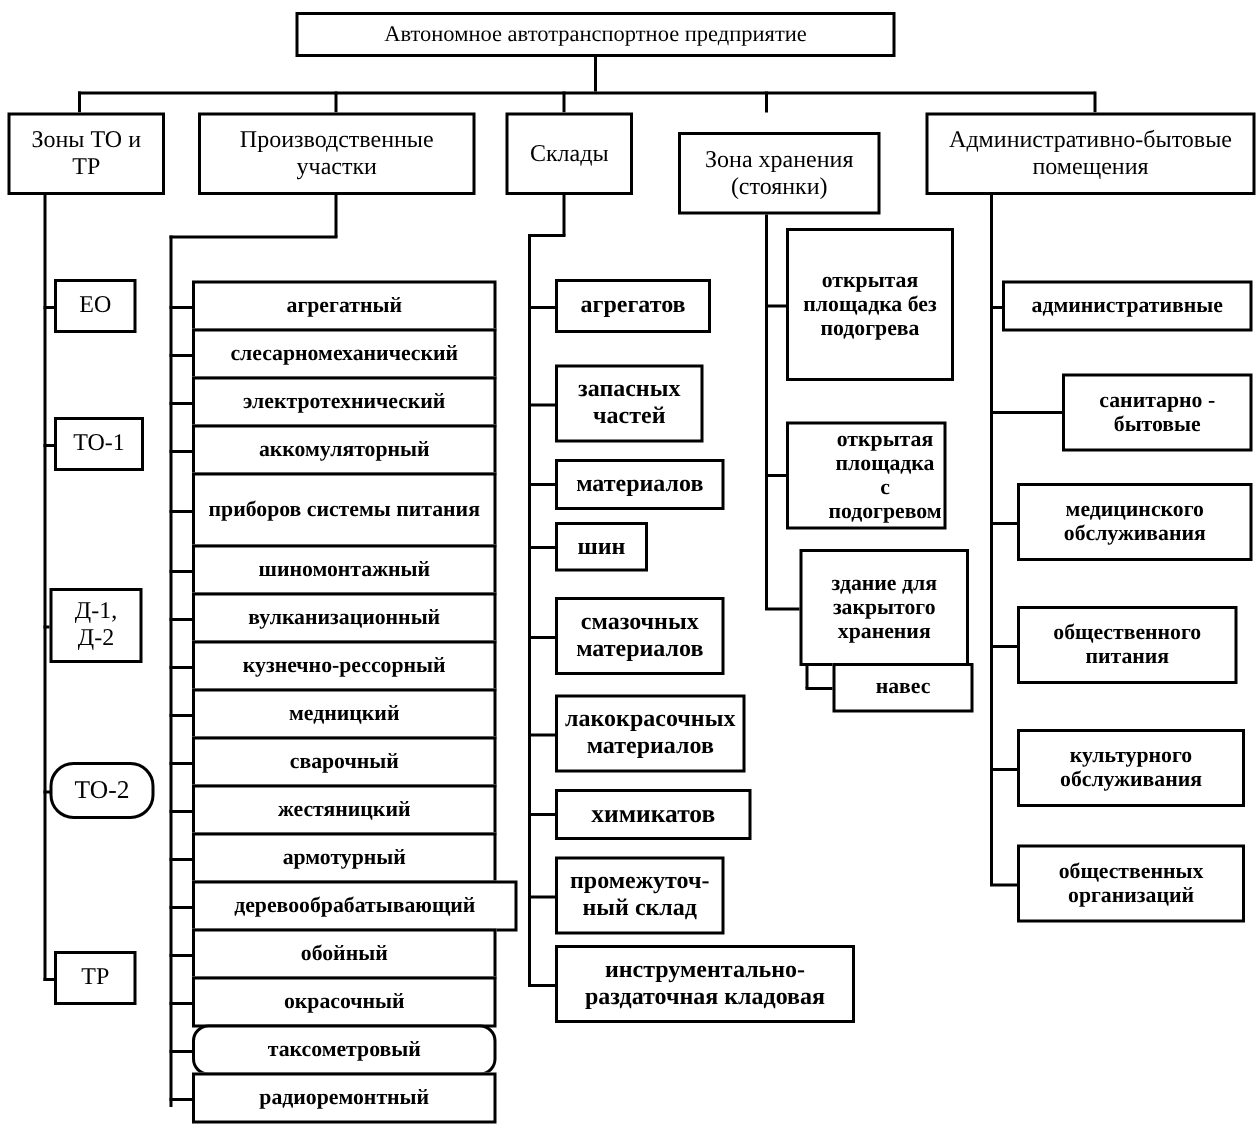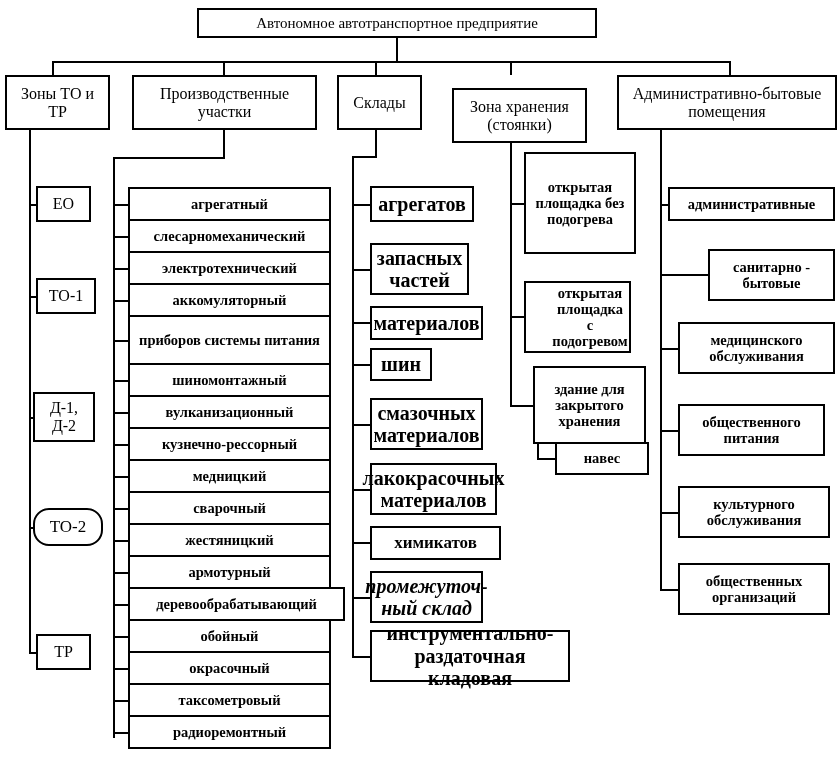--- a/index.html
+++ b/index.html
@@ -25,21 +25,21 @@
     padding:1px 3px;
     z-index:3;
   }
   .ln{position:absolute;background:#000;z-index:1;}
   .ln.h{height:2px;}
   .ln.v{width:2px;}
   .t-root{font-size:15px;font-weight:400;}
   .t-lvl2{font-size:16px;font-weight:400;}
   .t-zone{font-size:16px;font-weight:400;}
   .t-prod{font-size:14.5px;}
-  .t-wh{font-size:20px;}
+  .t-wh{font-size:16px;}
   .t-stor{font-size:14.5px;}
   .t-adm{font-size:14.5px;}
   .t-big{font-size:17px;border-radius:16px;}
   .t-chem{font-size:17px;}
 </style>
 </head>
 <body>
 
 <div id="root">
 
@@ -125,21 +125,21 @@
   <div class="ln h" style="left:113px;top:604px;width:17px;"></div>
   <div class="box t-prod" style="left:128px;top:587px;width:217px;height:34px;">деревообрабатывающий</div>
 
   <div class="ln h" style="left:113px;top:636px;width:17px;"></div>
   <div class="box t-prod" style="left:128px;top:619px;width:203px;height:34px;">обойный</div>
 
   <div class="ln h" style="left:113px;top:668px;width:17px;"></div>
   <div class="box t-prod" style="left:128px;top:651px;width:203px;height:34px;">окрасочный</div>
 
   <div class="ln h" style="left:113px;top:700px;width:17px;"></div>
-  <div class="box t-prod" style="left:128px;top:683px;width:203px;height:34px;">таксометровый</div>
+  <div class="box t-prod" style="left:128px;top:683px;width:203px;height:34px;border-radius:11px;">таксометровый</div>
 
   <div class="ln h" style="left:113px;top:732px;width:17px;"></div>
   <div class="box t-prod" style="left:128px;top:715px;width:203px;height:34px;">радиоремонтный</div>
 
   <div class="ln v" style="left:375px;top:130px;height:27px;"></div>
   <div class="ln h" style="left:352px;top:156px;width:25px;"></div>
   <div class="ln v" style="left:352px;top:156px;height:500px;"></div>
 
   <div class="ln h" style="left:352px;top:204px;width:22px;"></div>
   <div class="box t-wh" style="left:370px;top:186px;width:104px;height:36px;">агрегатов</div>
@@ -156,21 +156,21 @@
   <div class="ln h" style="left:352px;top:424px;width:22px;"></div>
   <div class="box t-wh" style="left:370px;top:398px;width:113px;height:52px;">смазочных материалов</div>
 
   <div class="ln h" style="left:352px;top:489px;width:22px;"></div>
   <div class="box t-wh" style="left:370px;top:463px;width:127px;height:52px;">лакокрасочных материалов</div>
 
   <div class="ln h" style="left:352px;top:542px;width:22px;"></div>
   <div class="box t-wh t-chem" style="left:370px;top:526px;width:131px;height:34px;">химикатов</div>
 
   <div class="ln h" style="left:352px;top:597px;width:22px;"></div>
-  <div class="box t-wh" style="left:370px;top:571px;width:113px;height:52px;font-style:italic;">промежуточ-ный склад</div>
+  <div class="box t-wh" style="left:370px;top:571px;width:113px;height:52px;">промежуточ-ный склад</div>
 
   <div class="ln h" style="left:352px;top:656px;width:22px;"></div>
   <div class="box t-wh" style="left:370px;top:630px;width:200px;height:52px;">инструментально-раздаточная кладовая</div>
 
   <div class="ln v" style="left:510px;top:130px;height:276px;"></div>
 
   <div class="ln h" style="left:510px;top:203px;width:22px;"></div>
   <div class="box t-stor" style="left:524px;top:152px;width:112px;height:102px;">открытая площадка без подогрева</div>
 
   <div class="ln h" style="left:510px;top:316px;width:22px;"></div>

